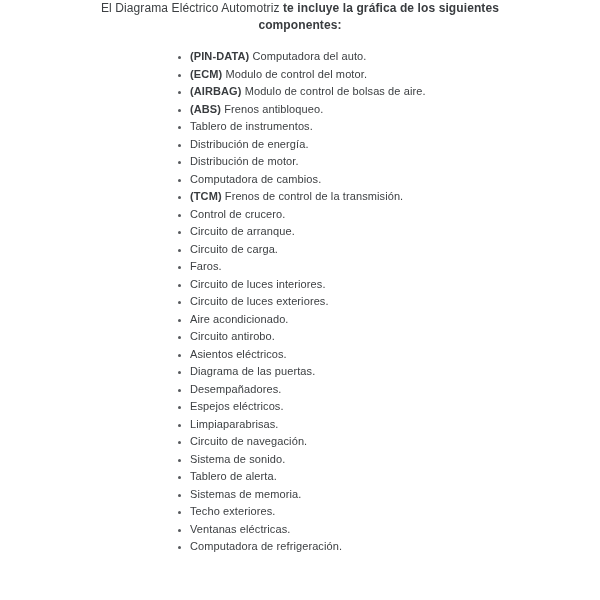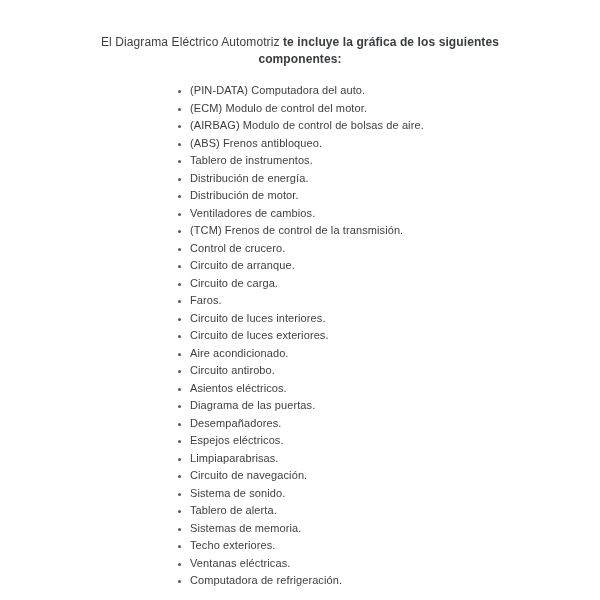--- a/index.html
+++ b/index.html
@@ -10,21 +10,20 @@
     overflow: hidden;
   }
   body {
     font-family: "Liberation Sans", sans-serif;
     color: #3d4043;
     -webkit-font-smoothing: antialiased;
   }
   .page {
     width: 600px;
     height: 600px;
-    padding-top: 34px;
   }
   .title {
     font-size: 12px;
     line-height: 17px;
     font-weight: 400;
     text-align: center;
     max-width: 460px;
     margin: 0 auto;
     color: #3d4043;
     letter-spacing: 0.1px;
@@ -42,39 +41,39 @@
     font-size: 11px;
     line-height: 17.5px;
     color: #3d4043;
     letter-spacing: 0.1px;
   }
   ul.components li::marker {
     color: #55585c;
     font-size: 9px;
   }
   ul.components li strong {
-    font-weight: 400;
+    font-weight: 700;
     color: #393c3f;
     text-align: right;
   }
 </style>
 </head>
 <body>
 
 <div class="page">
   <p class="title"><span>El Diagrama Eléctrico Automotriz </span><strong>te incluye la gráfica de los siguientes componentes:</strong></p>
   <ul class="components">
       <li><strong>(PIN-DATA) </strong><span>Computadora del auto.</span></li>
       <li><strong>(ECM) </strong><span>Modulo de control del motor.</span></li>
       <li><strong>(AIRBAG) </strong><span>Modulo de control de bolsas de aire.</span></li>
       <li><strong>(ABS) </strong><span>Frenos antibloqueo.</span></li>
       <li><span>Tablero de instrumentos.</span></li>
       <li><span>Distribución de energía.</span></li>
       <li><span>Distribución de motor.</span></li>
-      <li><span>Ventiladores de cambios.</span></li>
+      <li><span>Computadora de cambios.</span></li>
       <li><strong>(TCM) </strong><span>Frenos de control de la transmisión.</span></li>
       <li><span>Control de crucero.</span></li>
       <li><span>Circuito de arranque.</span></li>
       <li><span>Circuito de carga.</span></li>
       <li><span>Faros.</span></li>
       <li><span>Circuito de luces interiores.</span></li>
       <li><span>Circuito de luces exteriores.</span></li>
       <li><span>Aire acondicionado.</span></li>
       <li><span>Circuito antirobo.</span></li>
       <li><span>Asientos eléctricos.</span></li>

